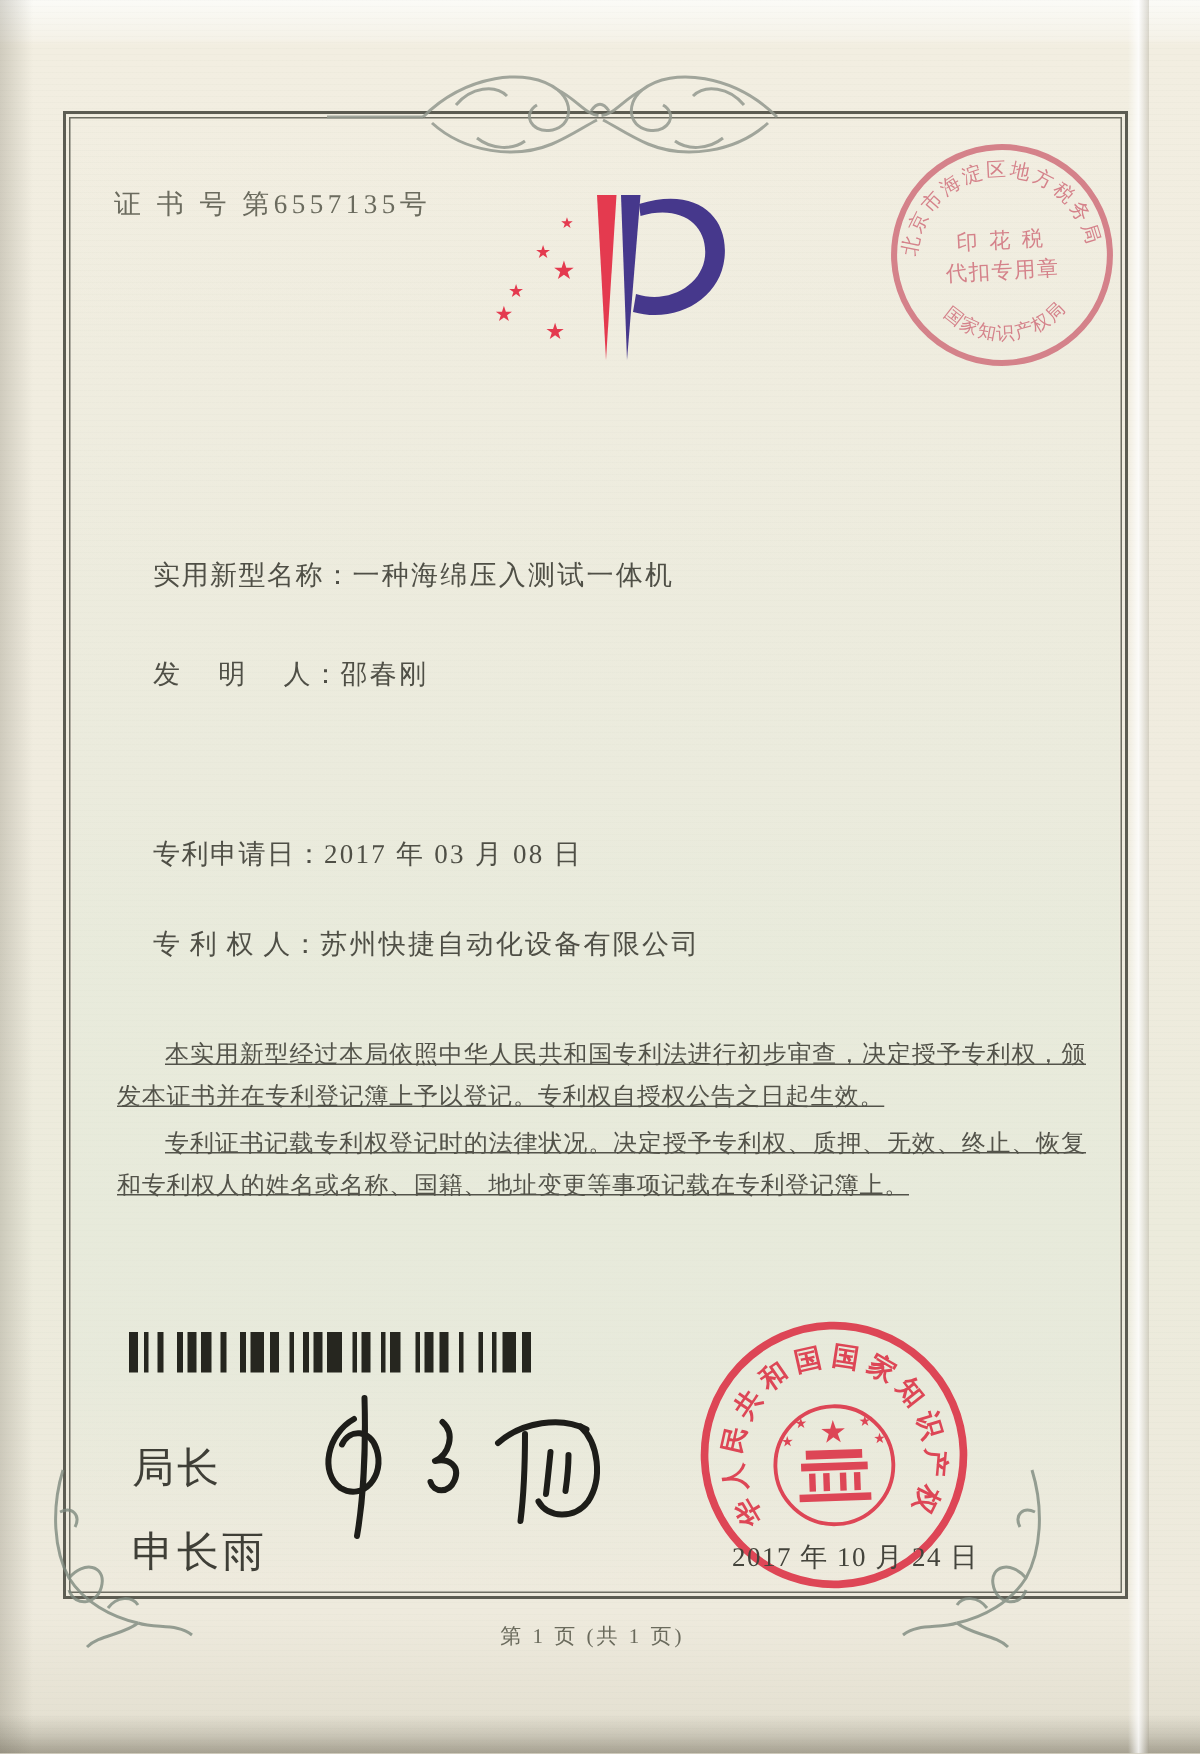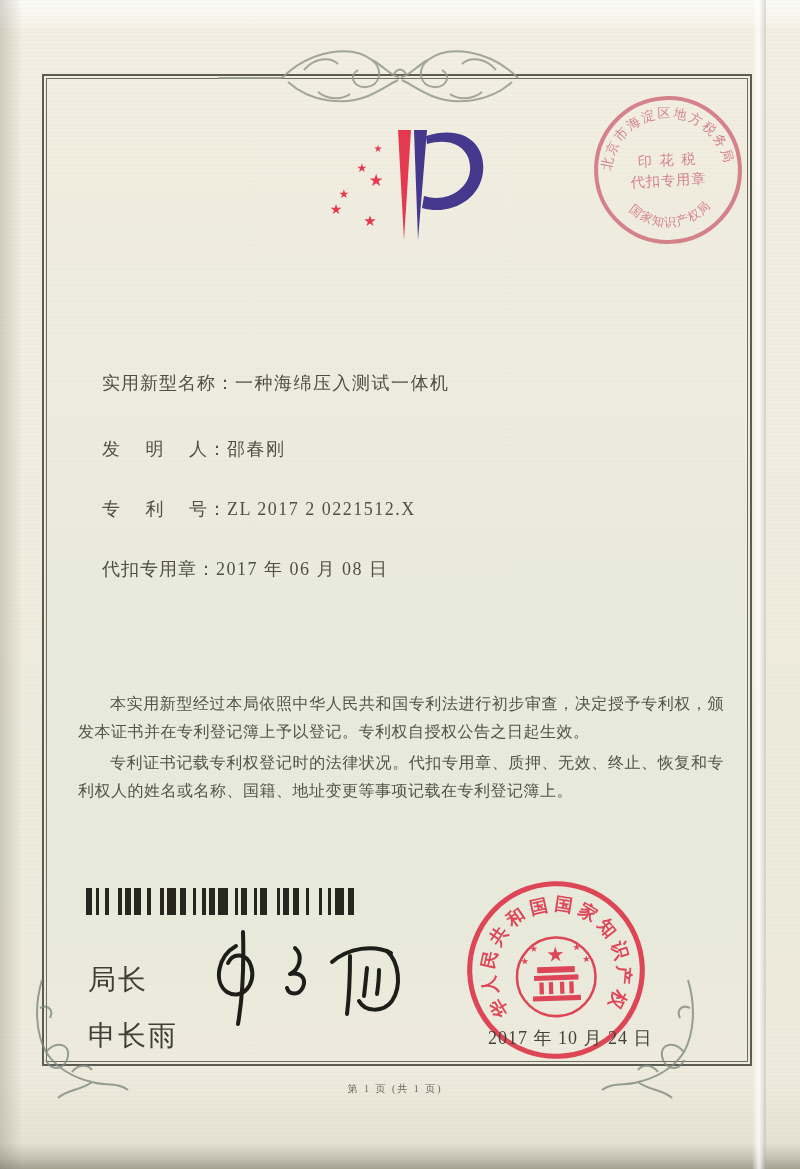--- a/index.html
+++ b/index.html
@@ -34,30 +34,30 @@
   .frame-tint{position:absolute;inset:4px;
     background:linear-gradient(180deg,rgba(244,240,228,.0) 0%,rgba(222,232,215,.35) 55%,rgba(226,233,218,.45) 85%,rgba(240,236,224,.1) 100%);}
   .cert-no{position:absolute;left:76px;top:124px;font-size:18px;letter-spacing:3px;color:#6b6b5e;}
   .logo{position:absolute;left:318px;top:128px;}
   .tax-stamp{position:absolute;left:592px;top:94px;opacity:.82;transform:rotate(-3deg);}
   .title{position:absolute;left:0;top:246px;width:800px;text-align:center;
     font-size:37px;font-weight:bold;letter-spacing:12px;color:#3d3d36;}
   .field{position:absolute;left:80px;font-size:18px;color:#4f4f46;letter-spacing:1px;white-space:pre;}
   .field .val{letter-spacing:1.5px;}
   .paras{position:absolute;left:78px;top:690px;width:646px;font-size:16px;line-height:1.78;
-    color:#53534a;text-align:justify;}
+    color:#53534a;text-align:justify;text-decoration:underline;}
   .paras p{margin:0 0 2px 0;text-indent:2em;letter-spacing:.5px;}
   .barcode{position:absolute;left:86px;top:888px;width:268px;height:27px;display:flex;align-items:stretch;}
   .barcode span{display:block;height:100%;}
   .barcode span.b{background:#26261f;}
   .officer{position:absolute;left:88px;top:952px;font-size:28px;color:#3f3f37;letter-spacing:2px;line-height:2.0;}
   .signature{position:absolute;left:198px;top:926px;}
   .seal{position:absolute;left:462px;top:876px;opacity:.93;transform:rotate(-2deg);}
   .seal-date{position:absolute;left:488px;top:1026px;font-size:18px;color:#44443c;letter-spacing:1px;white-space:pre;}
-  .footer{position:absolute;left:0;top:1082px;width:790px;text-align:center;font-size:10px;color:#6a6a5c;letter-spacing:2px;}
+  .footer{position:absolute;left:0;top:1082px;width:790px;text-align:center;font-size:14px;color:#6a6a5c;letter-spacing:2px;}
   .ornament-top{position:absolute;left:218px;top:40px;}
   .corner{position:absolute;}
   .corner.bl{left:26px;top:978px;}
   .corner.br{left:600px;top:978px;transform:scaleX(-1);}
   .bottom-shadow{position:absolute;left:0;right:0;bottom:0;height:26px;
     background:linear-gradient(180deg,transparent,rgba(90,85,70,.35));}
 </style>
 </head>
 <body>
 
@@ -104,20 +104,21 @@
     <g stroke="#7e8a7f" stroke-width="2" fill="none" opacity=".8">
       <path d="M16,2 C8,28 10,56 20,74 C30,90 48,100 66,104"></path>
       <path d="M20,74 C30,62 44,66 42,78 C40,92 24,94 20,82"></path>
       <path d="M66,104 C56,112 40,112 32,120"></path>
       <path d="M66,104 C78,108 92,104 102,112"></path>
       <path d="M14,30 C22,26 28,32 24,40"></path>
       <path d="M46,94 C52,86 62,86 66,92"></path>
     </g>
   </svg>
 
+  <div class="cert-no">证 书 号 第6557135号</div>
 
   <svg class="logo" width="168" height="116" viewBox="0 0 168 116">
     <g fill="#e43a4f">
       <text x="60" y="24" font-size="10" text-anchor="middle">★</text>
       <text x="44" y="44" font-size="12" text-anchor="middle">★</text>
       <text x="58" y="58" font-size="17" text-anchor="middle">★</text>
       <text x="26" y="70" font-size="12" text-anchor="middle">★</text>
       <text x="18" y="86" font-size="14" text-anchor="middle">★</text>
       <text x="52" y="98" font-size="15" text-anchor="middle">★</text>
       <polygon points="80,2 93,2 86,112"></polygon>
@@ -144,30 +145,30 @@
     <text x="75" y="90" text-anchor="middle" fill="#cf6b78" font-size="14" letter-spacing="1">代扣专用章</text>
   </svg>
 
 
   <div class="field" style="top:350px">
     <span class="lbl">实用新型名称：</span><span class="val">一种海绵压入测试一体机</span>
   </div>
   <div class="field" style="top:416px">
     <span class="lbl">发　 明 　人：</span><span class="val">邵春刚</span>
   </div>
-  <div class="field" style="top:476px">
-    <span class="lbl">专　 利 　号：</span><span class="val">ZL 2017 2 0221512.X</span>
-  </div>
   <div class="field" style="top:536px">
-    <span class="lbl">代扣专用章：</span><span class="val">2017 年 06 月 08 日</span>
+    <span class="lbl">专利申请日：</span><span class="val">2017 年 03 月 08 日</span>
+  </div>
+  <div class="field" style="top:596px">
+    <span class="lbl">专 利 权 人：</span><span class="val">苏州快捷自动化设备有限公司</span>
   </div>
 
   <div class="paras">
     <p>本实用新型经过本局依照中华人民共和国专利法进行初步审查，决定授予专利权，颁发本证书并在专利登记簿上予以登记。专利权自授权公告之日起生效。</p>
-    <p>专利证书记载专利权登记时的法律状况。代扣专用章、质押、无效、终止、恢复和专利权人的姓名或名称、国籍、地址变更等事项记载在专利登记簿上。</p>
+    <p>专利证书记载专利权登记时的法律状况。决定授予专利权、质押、无效、终止、恢复和专利权人的姓名或名称、国籍、地址变更等事项记载在专利登记簿上。</p>
   </div>
 
   <div class="barcode">
       <span class="b" style="flex-grow: 2;"></span>
       <span style="flex-grow: 1;"></span>
       <span class="b" style="flex-grow: 1;"></span>
       <span style="flex-grow: 2;"></span>
       <span class="b" style="flex-grow: 1;"></span>
       <span style="flex-grow: 3;"></span>
       <span class="b" style="flex-grow: 1;"></span>

